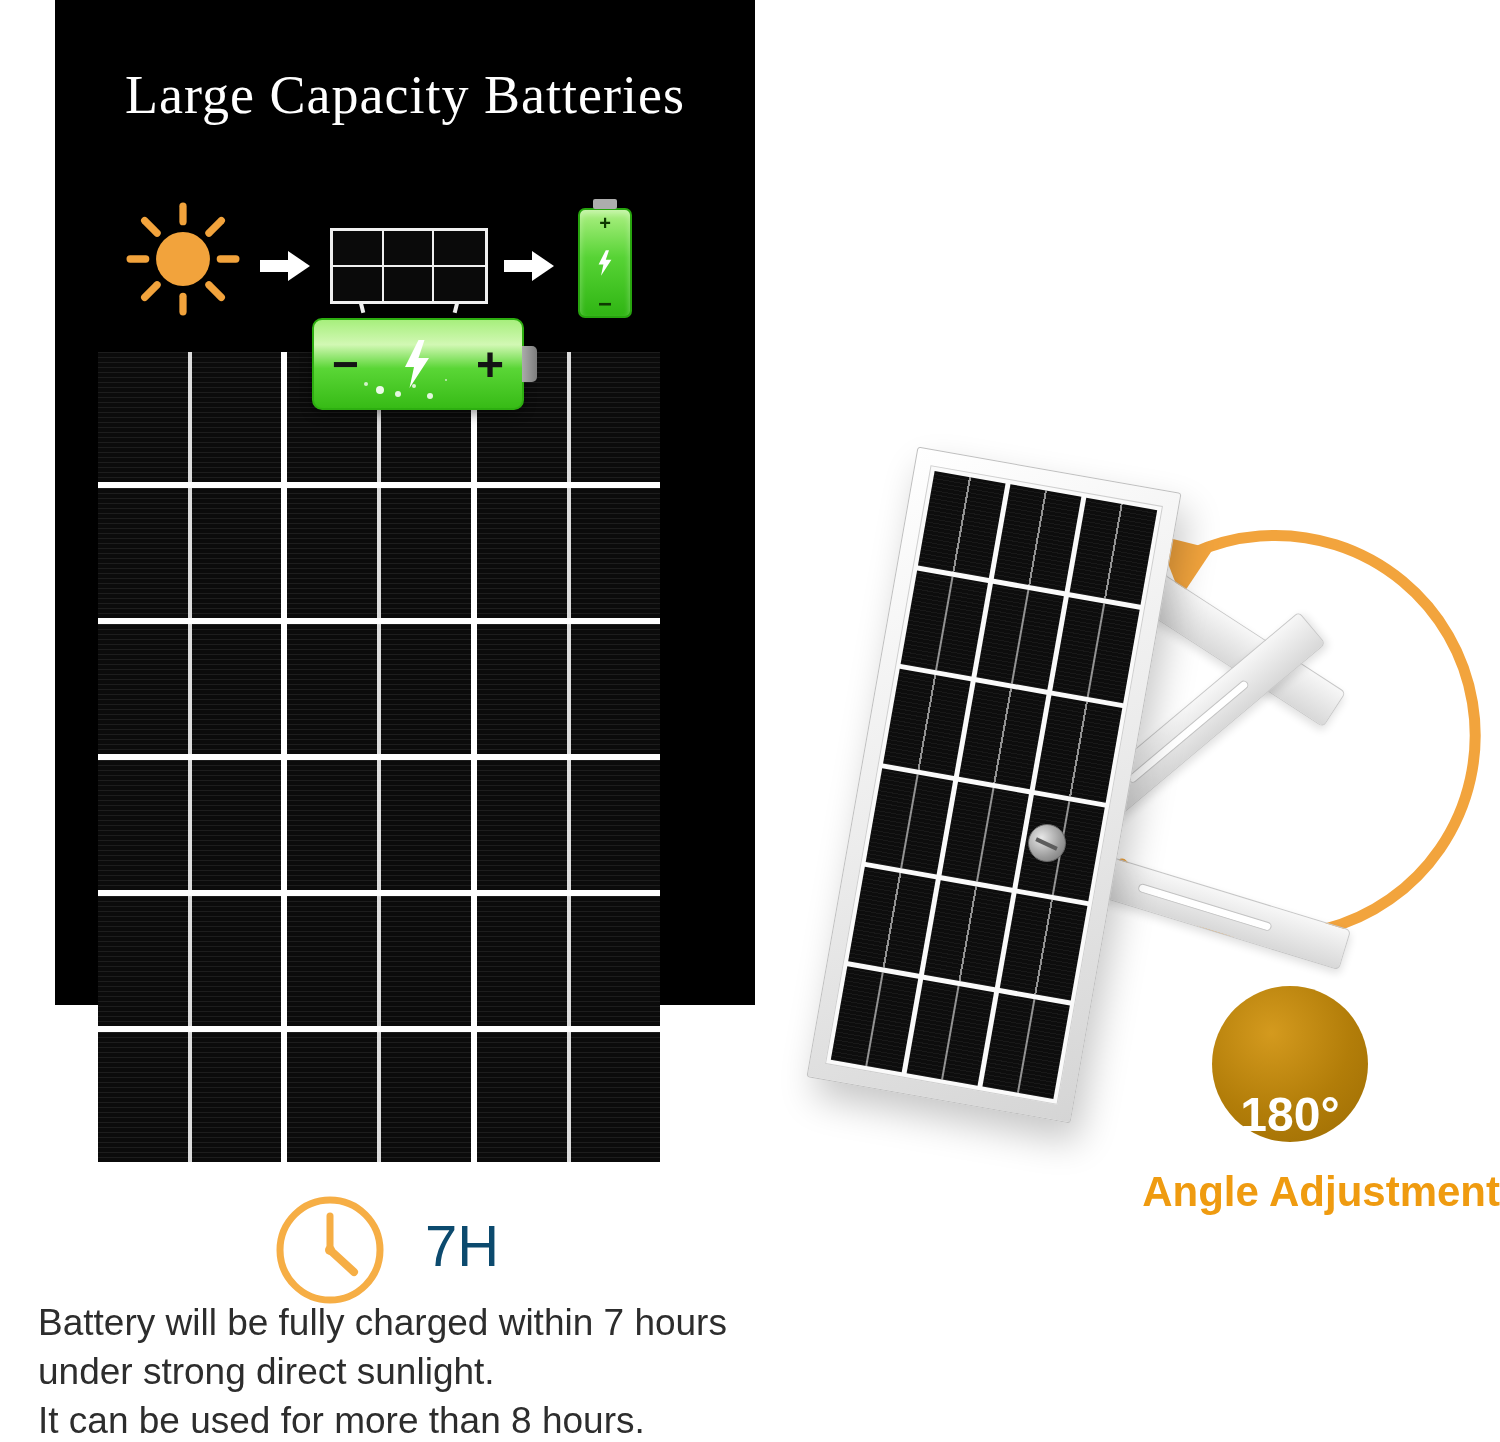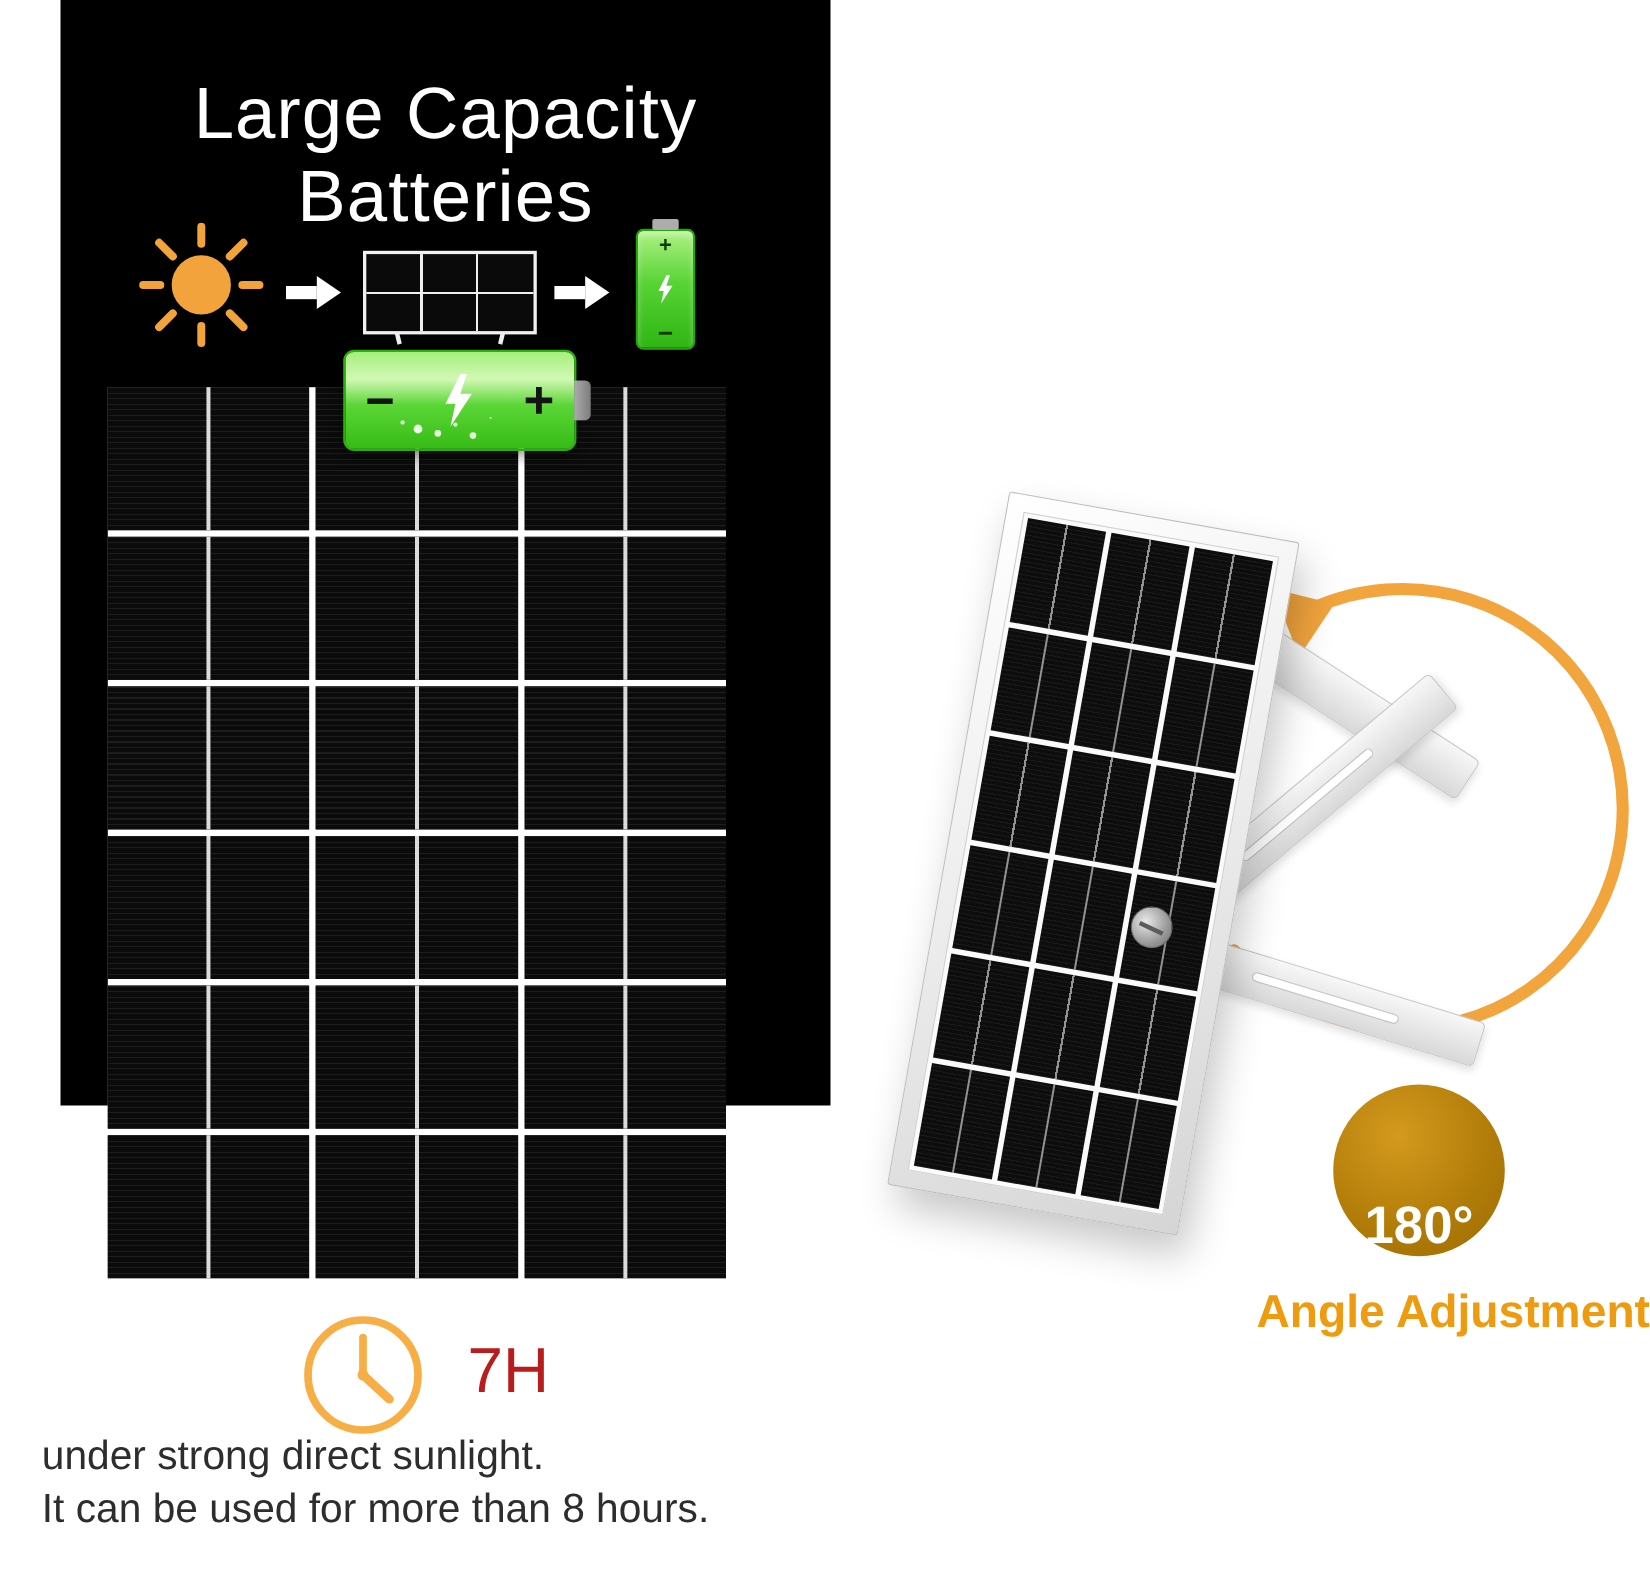--- a/index.html
+++ b/index.html
@@ -1,22 +1,22 @@
 <!DOCTYPE html>
 <html><head>
 <meta charset="utf-8">
 <style>
   * { margin:0; padding:0; box-sizing:border-box; }
   body { background:#fff; font-family:"Liberation Sans", sans-serif; }
   .canvas { position:relative; width:1500px; height:1442px; background:#fff; overflow:hidden; }
 
   
   .bg-black { position:absolute; left:55px; top:0; width:700px; height:1005px; background:#000; z-index:0; }
-  .title { position:absolute; left:55px; top:64px; width:700px; text-align:center; font-size:66px;
-           font-weight:400; color:#fff; letter-spacing:1px; z-index:5; }
+  .title { position:absolute; left:55px; top:64px; width:700px; text-align:center; font-size:54px;
+           font-weight:400; color:#fff; letter-spacing:1px; z-index:5;font-family:Liberation Serif, serif; }
 
   
   .sun { position:absolute; left:126px; top:202px; width:114px; height:114px; z-index:5; }
   .flow-arrow { position:absolute; width:28px; height:12px; background:#fff; z-index:5; }
   .flow-arrow::after { content:""; position:absolute; left:28px; top:-9px; width:0; height:0;
       border-left:22px solid #fff; border-top:15px solid transparent; border-bottom:15px solid transparent; }
   .arrow-1 { left:260px; top:260px; }
   .arrow-2 { left:504px; top:260px; }
 
   .panel-icon { position:absolute; left:330px; top:228px; width:158px; height:76px; z-index:5;
@@ -90,21 +90,21 @@
       background:#5c5c5c; transform:rotate(25deg); }
 
   .badge { position:absolute; left:1212px; top:986px; width:156px; height:156px; border-radius:50%; z-index:4;
       background:radial-gradient(circle at 38% 30%, #d49a1e 0%, #b27d09 55%, #9c6c03 100%);
       display:flex; align-items:flex-end; justify-content:center; color:#fff; font-size:48px; font-weight:bold; }
   .angle-label { position:absolute; left:1080px; top:1168px; width:420px; text-align:right;
       font-size:42px; font-weight:bold; color:#ef9b10; }
 
   
   .clock { position:absolute; left:270px; top:1190px; width:120px; height:120px; }
-  .seven { position:absolute; left:425px; top:1212px; font-size:58px; color:#b91c1c; }
+  .seven { position:absolute; left:425px; top:1212px; font-size:58px; color:#0c4a6e; }
   .desc  { position:absolute; left:38px; top:1298px; width:920px; font-size:37px; color:#2d2d2d; line-height:1.33; }
 </style>
 </head>
 <body>
 
 <div class="canvas">
 
   <div class="bg-black"></div>
 
   <div class="title">Large Capacity Batteries</div>
@@ -212,17 +212,18 @@
 
   <svg class="clock" viewBox="0 0 120 120">
     <circle cx="60" cy="60" r="50" fill="none" stroke="#F6AE45" stroke-width="7"></circle>
     <line x1="60" y1="60" x2="60" y2="26" stroke="#F6AE45" stroke-width="7" stroke-linecap="round"></line>
     <line x1="60" y1="60" x2="84" y2="82" stroke="#F6AE45" stroke-width="8" stroke-linecap="round"></line>
     <circle cx="60" cy="60" r="5" fill="#F6AE45"></circle>
   </svg>
   <div class="seven">7H</div>
 
   <div class="desc">
+    <div>Battery will be fully charged within 7 hours</div>
     <div>under strong direct sunlight.</div>
     <div>It can be used for more than 8 hours.</div>
   </div>
 
 </div>
 
 </body></html>

